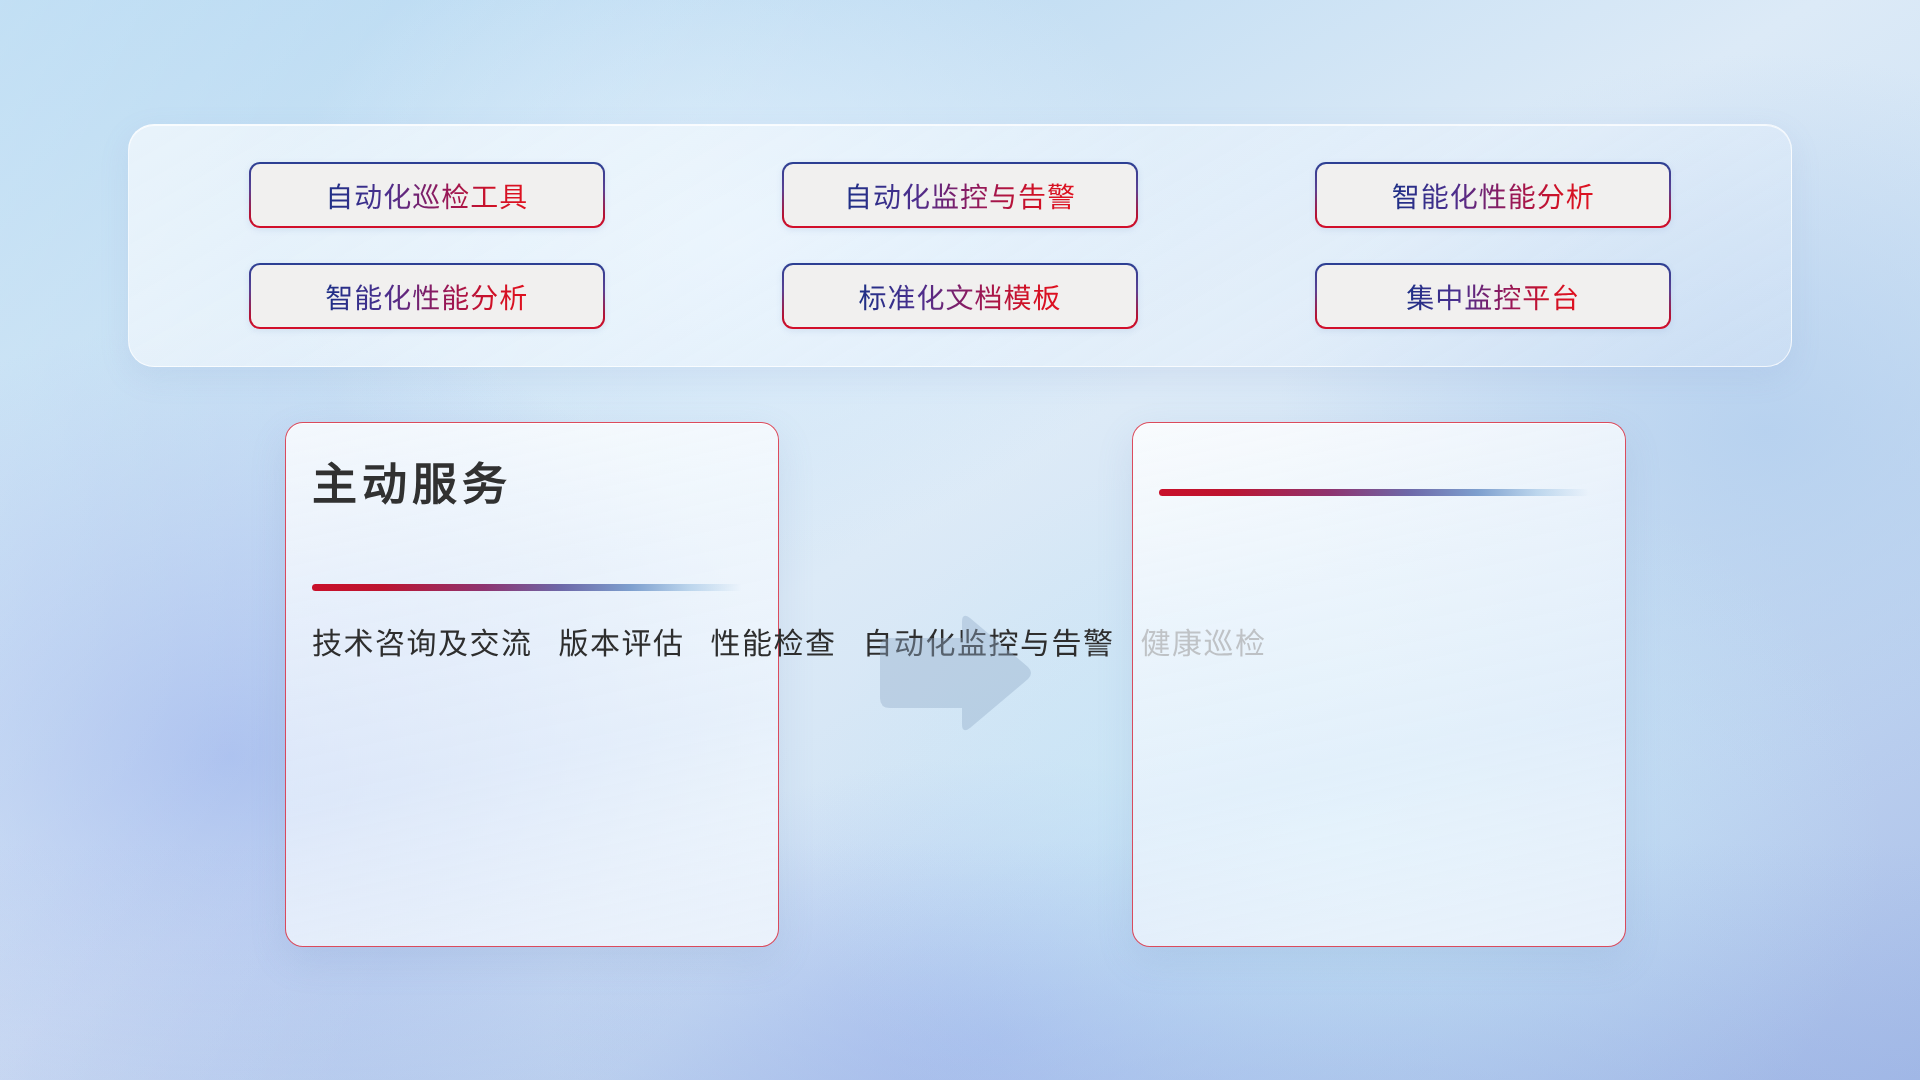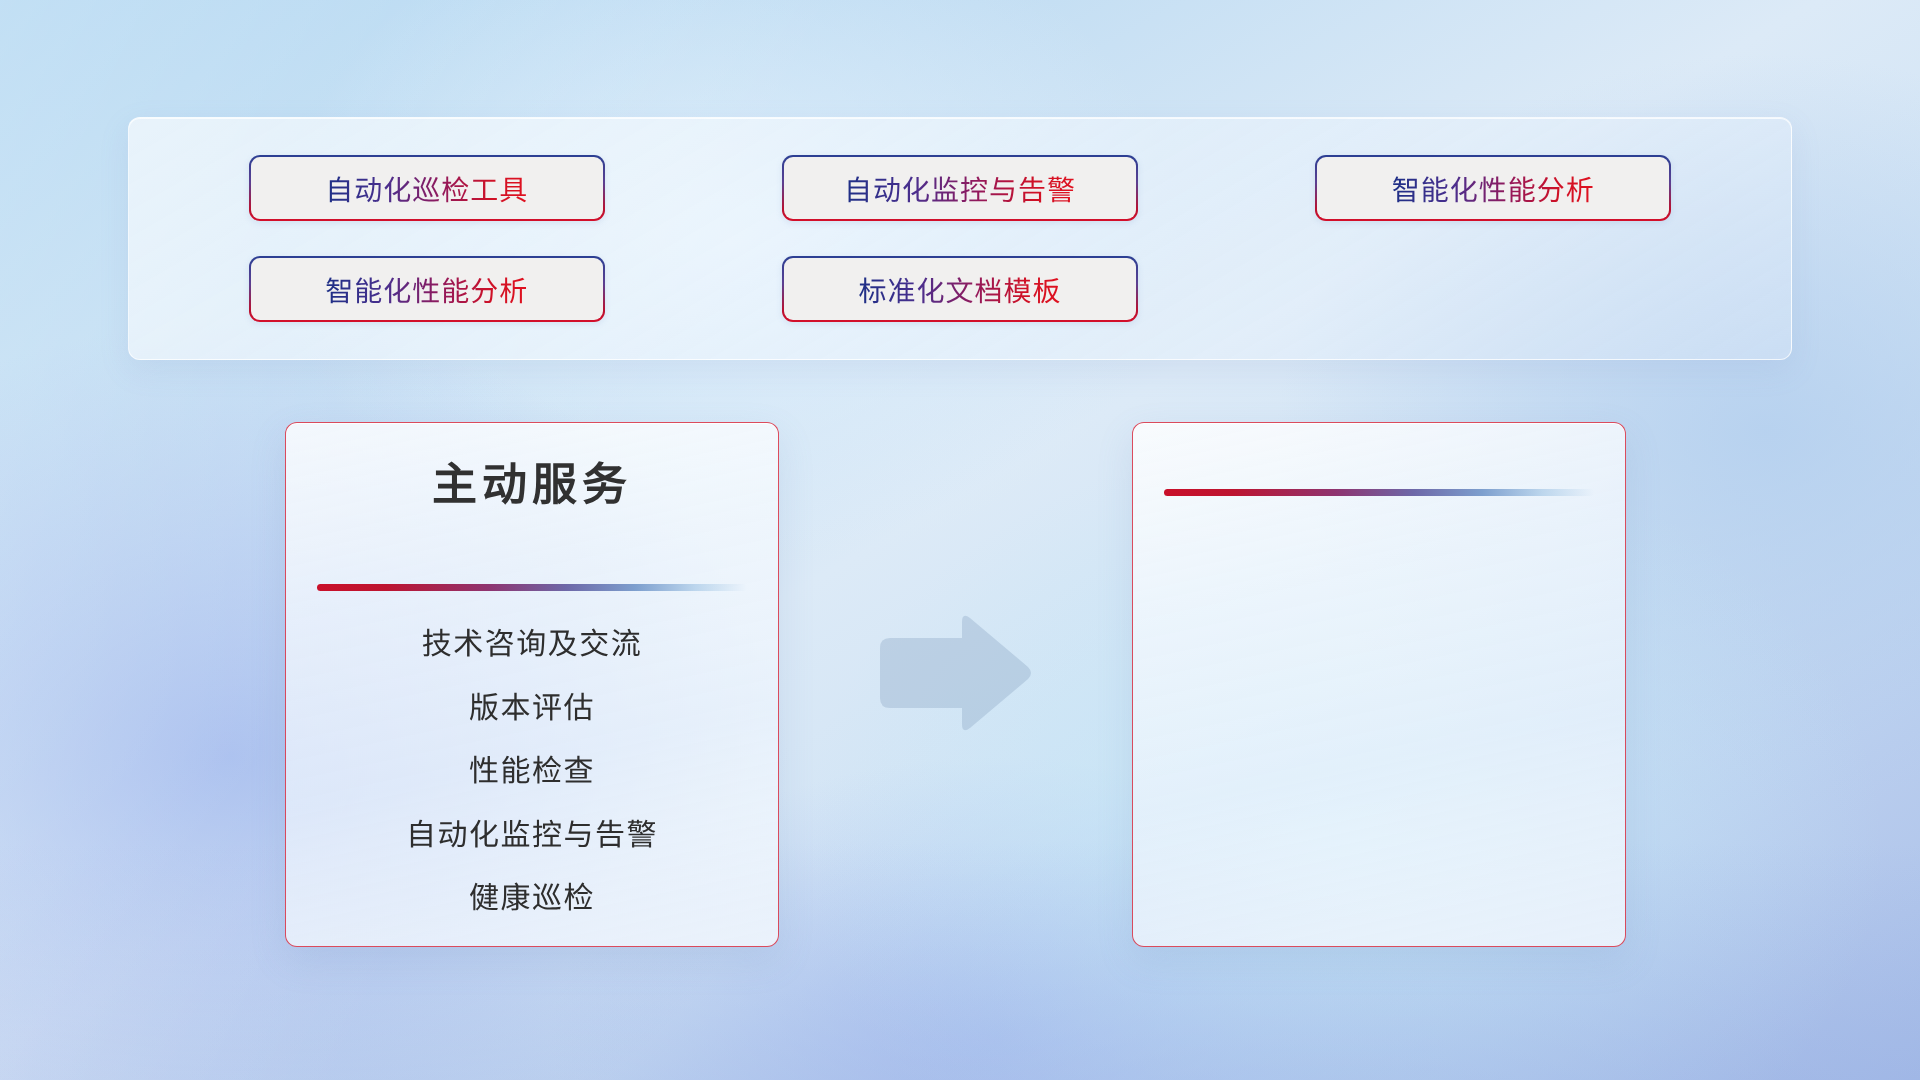--- a/index.html
+++ b/index.html
@@ -34,24 +34,24 @@
     background:
       linear-gradient(115deg, rgba(255,255,255,0.30) 0%, rgba(255,255,255,0.0) 35%),
       linear-gradient(0deg, rgba(140,165,225,0.30) 0%, rgba(140,165,225,0.0) 22%);
     pointer-events: none;
   }
 
   
   #top-panel {
     position: absolute;
     left: 128px;
-    top: 117px;
+    top: 124px;
     width: 1664px;
     height: 243px;
-    border-radius: 12px;
+    border-radius: 26px;
     background: linear-gradient(150deg,
         rgba(255,255,255,0.62) 0%,
         rgba(245,250,255,0.55) 40%,
         rgba(232,242,252,0.48) 72%,
         rgba(222,234,249,0.42) 100%);
     border: 1px solid rgba(255,255,255,0.72);
     box-shadow: 0 10px 30px rgba(120,150,200,0.13), inset 0 1px 0 rgba(255,255,255,0.75);
     display: grid;
     grid-template-columns: repeat(3, 1fr);
     grid-template-rows: repeat(2, 1fr);
@@ -93,33 +93,32 @@
     -webkit-text-fill-color: transparent;
     white-space: nowrap;
   }
 
   
   .service-card {
     position: absolute;
     top: 422px;
     width: 494px;
     height: 525px;
-    border-radius: 12px;
+    border-radius: 18px;
     box-sizing: border-box;
     background: linear-gradient(168deg,
         rgba(255,255,255,0.80) 0%,
         rgba(246,250,254,0.74) 30%,
         rgba(238,245,253,0.70) 62%,
         rgba(246,250,254,0.78) 100%);
     border: 1.6px solid rgba(214,32,52,0.80);
     box-shadow: 0 14px 36px rgba(110,140,195,0.16), inset 0 1px 0 rgba(255,255,255,0.85);
     padding: 30px 26px 24px;
     display: flex;
     flex-direction: column;
-    align-items: center;
   }
   #card-active  { left: 285px; }
   #card-passive { left: 1132px; }
 
   .card-title {
     font-size: 45px;
     font-weight: 700;
     color: #313131;
     letter-spacing: 5px;
     line-height: 1.15;
@@ -139,21 +138,20 @@
       rgba(150,190,225,0.55) 88%,
       rgba(190,215,240,0.0) 100%);
   }
   .card-list {
     list-style: none;
     margin: 0;
     padding: 0;
     width: 100%;
     margin-top: 34px;
     display: flex;
-    flex-direction: column;
     gap: 26px;
     align-items: center;
   }
   .card-list li {
     font-size: 30px;
     color: #2e2e2e;
     letter-spacing: 1.5px;
     line-height: 1.25;
     white-space: nowrap;
   }
@@ -189,20 +187,23 @@
   </div>
 
   <div class="pill">
     <span class="pill-label">智能化性能分析</span>
   </div>
 
   <div class="pill">
     <span class="pill-label">标准化文档模板</span>
   </div>
 
+  <div class="pill">
+    <span class="pill-label">集中监控平台</span>
+  </div>
 
 </section>
 
 <section class="service-card" id="card-active">
   <h2 class="card-title">主动服务</h2>
   <div class="card-divider"></div>
   <ul class="card-list">
     <li>技术咨询及交流</li>
     <li>版本评估</li>
     <li>性能检查</li>

